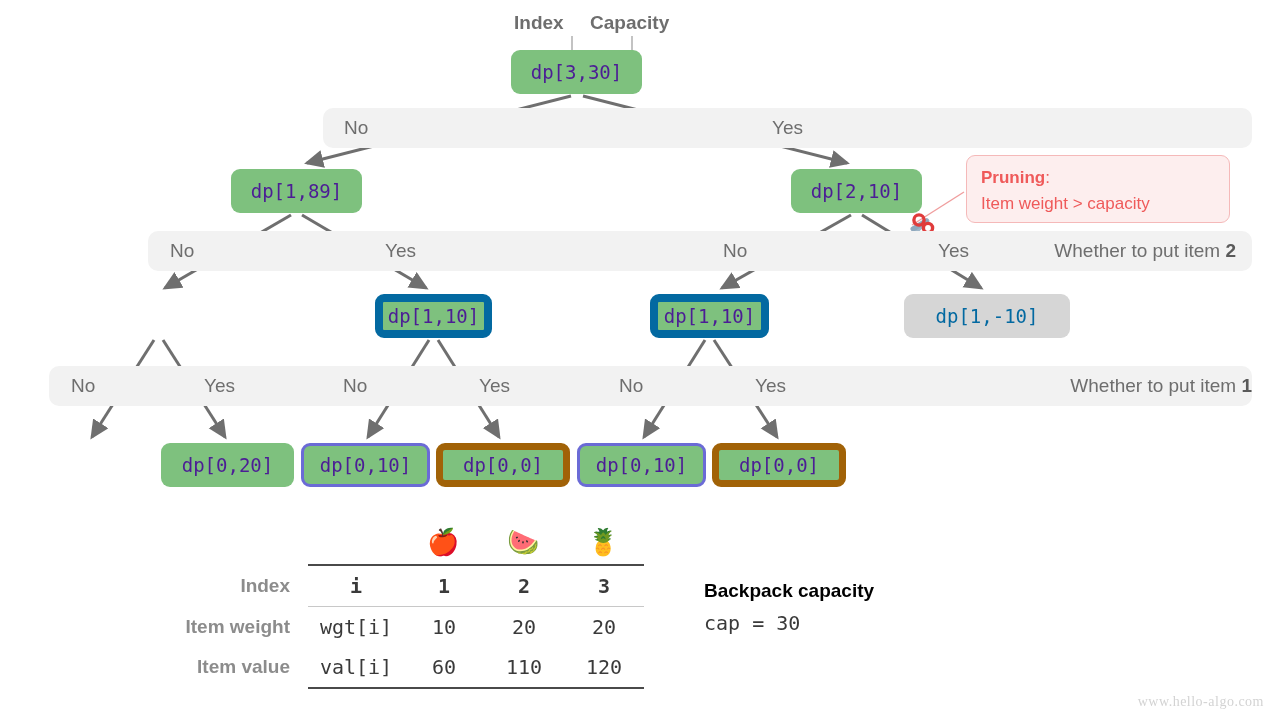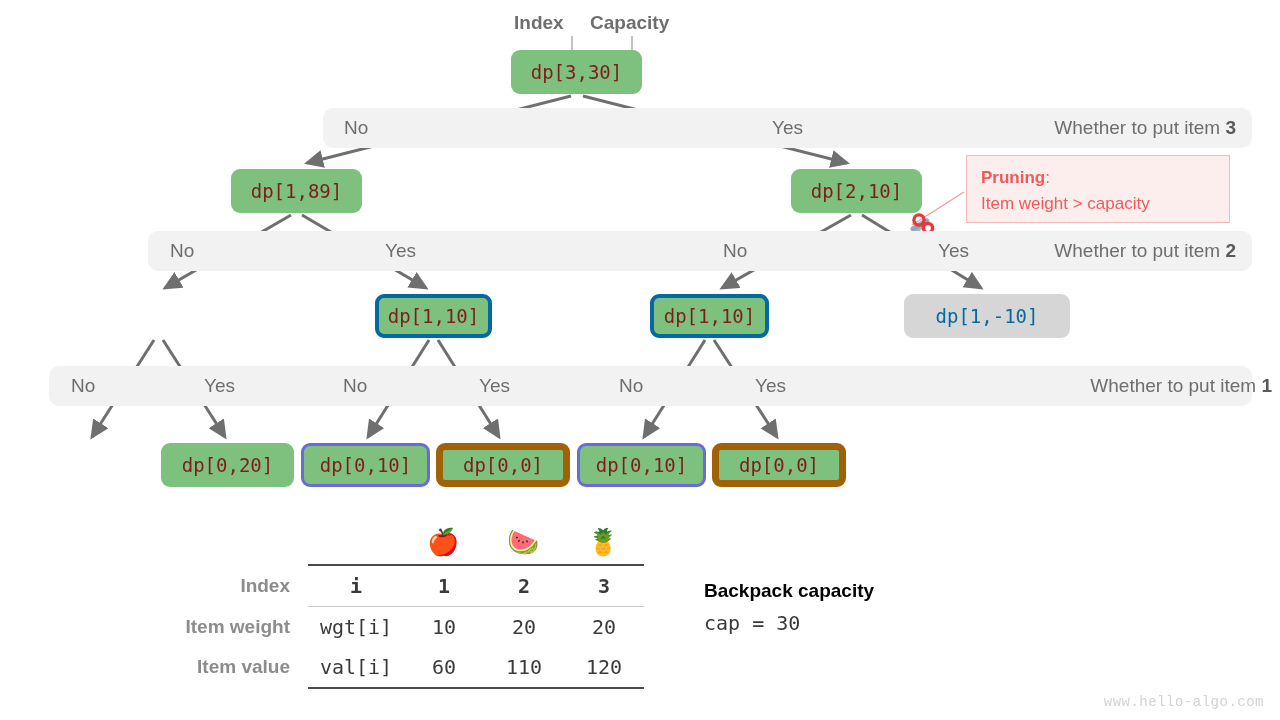--- a/index.html
+++ b/index.html
@@ -29,42 +29,42 @@
     white-space:nowrap;
   }
   .band-label b{color:#5a5a5a;font-weight:bold;}
   .band-right{text-align:right;}
 
   
   .node{
     position:absolute;
     background:#7ec17e;
     border-radius:9px;
-    color:#7f1d1d;
+    color:#4c1d95;
     font-family:"DejaVu Sans Mono","Liberation Mono",monospace;
     font-size:19px;
     display:flex;
     align-items:center;
     justify-content:center;
     height:44px;
     letter-spacing:0px;
     box-sizing:border-box;
     white-space:nowrap;
   }
-  .node.br-orange{border:4px solid #0369a1;}
+  .node.br-orange{border:8px solid #0369a1;}
   .node.br-purple{border:3px solid #6b6bd6;}
   .node.br-blue{border:7px solid #a16207;}
   .node.gray{background:#d6d6d6;color:#0369a1;}
 
   
   .callout{
     position:absolute;
     background:#fdeeee;
     border:1px solid #f5b9b9;
-    border-radius:0;
+    border-radius:9px;
     box-sizing:border-box;
     padding:9px 0 10px 14px;
     color:#ef5a5a;
     font-size:17px;
     line-height:26px;
   }
   .callout .ttl{font-weight:bold;}
 
   
   .headlabel{
@@ -115,21 +115,21 @@
     display:block;margin-bottom:9px;
   }
   .cap .capval{
     font-family:"DejaVu Sans Mono","Liberation Mono",monospace;
     font-size:20px;color:#3a3a3a;display:block;
   }
 
   .watermark{
     position:absolute;
     right:16px;bottom:10px;
-    font-family:Liberation Mono, monospace;
+    font-family:Liberation Serif, serif;
     font-size:14px;
     color:#d3d3d3;
     letter-spacing:0.5px;
   }
   .scissors{position:absolute;}
 </style>
 </head>
 <body>
 
 <div id="stage">
@@ -179,41 +179,38 @@
       <circle cx="21" cy="24" r="2.1" fill="#7e95a8"></circle>
     </g>
   </svg>
 
   <div class="headlabel" style="left:514px;top:12px;">Index</div>
   <div class="headlabel" style="left:590px;top:12px;">Capacity</div>
 
   <div class="band" style="left:323px;top:108px;width:929px;"></div>
   <div class="band-label" style="left:344px;top:108px;">No</div>
   <div class="band-label" style="left:772px;top:108px;">Yes</div>
-  <div class="band-label band-right" style="left:932px;top:108px;width:304px;">
-    <span>Whether to put item </span><b>3</b>
-  </div>
 
   <div class="band" style="left:148px;top:231px;width:1104px;"></div>
   <div class="band-label" style="left:170px;top:231px;">No</div>
   <div class="band-label" style="left:385px;top:231px;">Yes</div>
   <div class="band-label" style="left:723px;top:231px;">No</div>
   <div class="band-label" style="left:938px;top:231px;">Yes</div>
   <div class="band-label band-right" style="left:932px;top:231px;width:304px;">
     <span>Whether to put item </span><b>2</b>
   </div>
 
   <div class="band" style="left:49px;top:366px;width:1203px;"></div>
   <div class="band-label" style="left:71px;top:366px;">No</div>
   <div class="band-label" style="left:204px;top:366px;">Yes</div>
   <div class="band-label" style="left:343px;top:366px;">No</div>
   <div class="band-label" style="left:479px;top:366px;">Yes</div>
   <div class="band-label" style="left:619px;top:366px;">No</div>
   <div class="band-label" style="left:755px;top:366px;">Yes</div>
-  <div class="band-label band-right" style="left:968px;top:366px;width:304px;">
+  <div class="band-label band-right" style="left:948px;top:366px;width:304px;">
     <span>Whether to put item </span><b>1</b>
   </div>
 
   <div class="node" style="left:511px;top:50px;width:131px;">dp[3,30]</div>
   <div class="node" style="left:231px;top:169px;width:131px;">dp[1,89]</div>
   <div class="node" style="left:791px;top:169px;width:131px;">dp[2,10]</div>
 
   <div class="node br-orange" style="left:375px;top:294px;width:117px;">dp[1,10]</div>
   <div class="node br-orange" style="left:650px;top:294px;width:119px;">dp[1,10]</div>
   <div class="node gray" style="left:904px;top:294px;width:166px;">dp[1,-10]</div>

